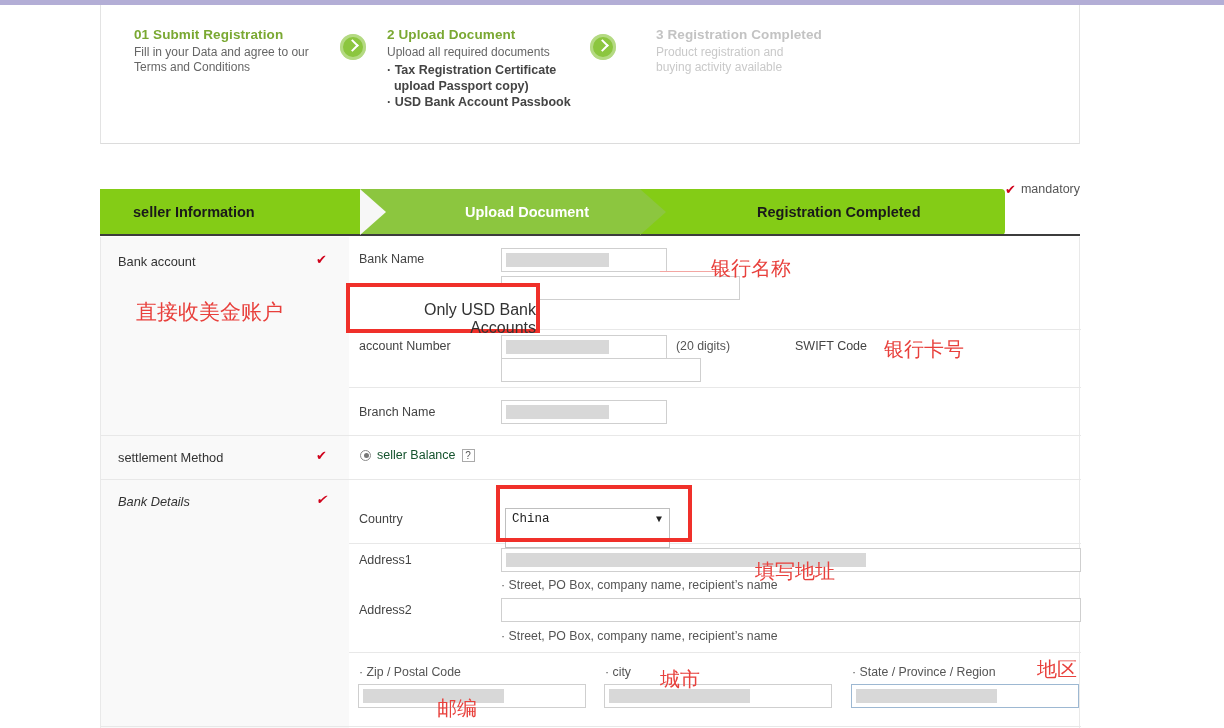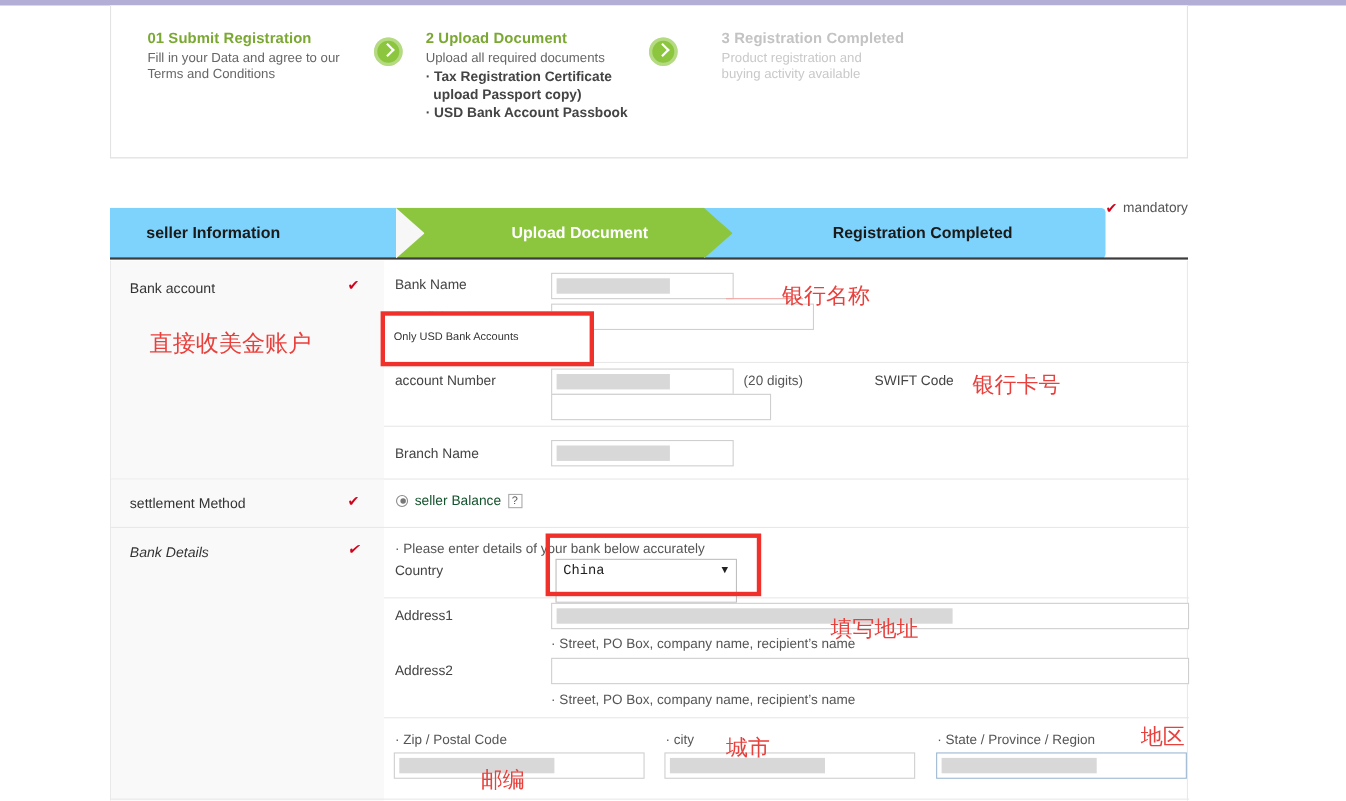--- a/index.html
+++ b/index.html
@@ -56,21 +56,21 @@
 
   
   .tabbar {
     position:absolute; left:100px; top:189px; width:980px; height:46px;
   }
   .tab {
     position:absolute; top:0; height:46px;
     display:flex; align-items:center;
     font-size:14.5px; font-weight:bold;
   }
-  .tab-plain { background:#7dd3fc; color:#1a1a1a;text-align:center; }
+  .tab-plain { background:#84cc16; color:#1a1a1a;text-align:center; }
   .tab-active { background:#8cc63f; color:#ffffff; }
   .tab-label { position:relative; z-index:3; }
   .chev {
     position:absolute; top:0; width:26px; height:46px; z-index:2;
   }
   .chev-white {
     background:#f7f7f7;
     clip-path: polygon(0 0, 100% 50%, 0 100%);
   }
   .chev-green {
@@ -256,21 +256,20 @@
     <div class="inp filled" style="left:400px; top:163px; width:166px;">
         <span style="position: absolute; left: 4px; top: 4px; height: 14px; background: rgb(216, 216, 216); width: 102.92px;"></span>
       </div>
 
     <div class="radio-wrap" style="left:259px; top:211px;">
       <span class="radio"></span>
       <span style="font-size:12.5px;color:#14532d;">seller Balance</span>
       <span class="qmark">?</span>
     </div>
 
-    <div class="hint" style="left:258px; top:255px;">· Please enter details of your bank below accurately</div>
     <div class="fieldlabel" style="left:258px; top:275px;">Country</div>
     <div class="sel" style="left:404px; top:271px; width:165px;">
       <span>China</span>
       <span class="caret">▼</span>
     </div>
 
     <div class="fieldlabel" style="left:258px; top:316px;">Address1</div>
     <div class="inp filled" style="left:400px; top:311px; width:580px;">
         <span style="position: absolute; left: 4px; top: 4px; height: 14px; background: rgb(216, 216, 216); width: 359.6px;"></span>
       </div>
@@ -294,21 +293,21 @@
     <div class="inp filled blue" style="left:750px; top:447px; width:228px;">
         <span style="position: absolute; left: 4px; top: 4px; height: 14px; background: rgb(216, 216, 216); width: 141.36px;"></span>
       </div>
 
     <div class="rowline" style="top:489px; left:0; width:980px;"></div>
   </div>
 
   <div class="leader" style="left:660px; top:271px; width:70px;"></div>
 
   <div class="redbox redbox-fill" style="left:346px; top:283px; width:194px; height:50px;">
-    <span style="position:absolute; left:8px; top:14px; font-size:10px; color:#333;">Only USD Bank Accounts</span>
+    <span style="position:absolute; left:8px; top:14px; font-size:16px; color:#333;text-align:right;">Only USD Bank Accounts</span>
   </div>
 
   <div class="redbox" style="left:496px; top:485px; width:196px; height:57px;"></div>
 
   <span class="cn" style="left:711px; top:255px; font-size:20px;">银行名称</span>
 
   <span class="cn" style="left:136px; top:298px; font-size:21px;">直接收美金账户</span>
 
   <span class="cn" style="left:884px; top:336px; font-size:20px;">银行卡号</span>
 

